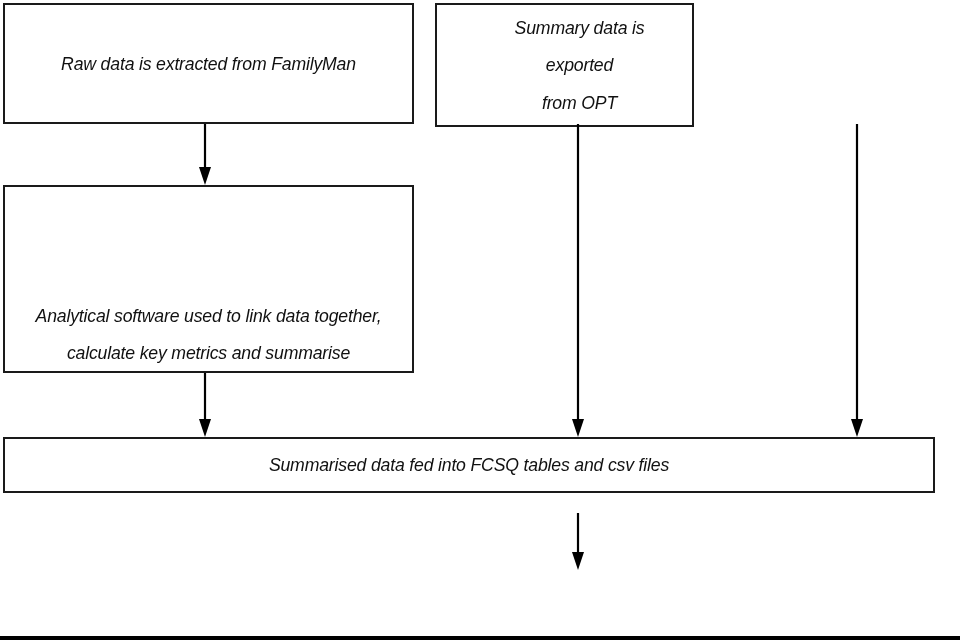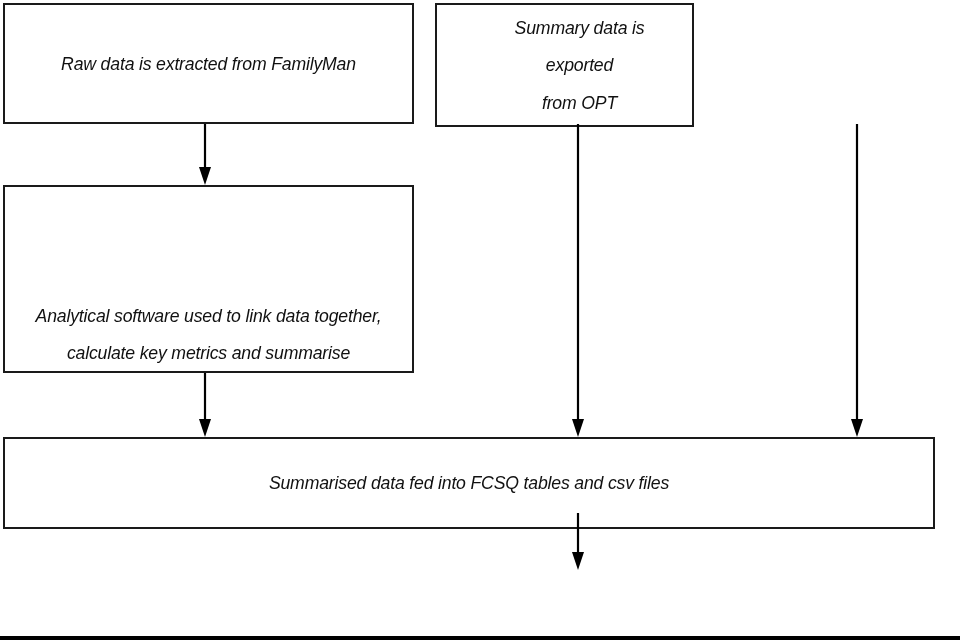--- a/index.html
+++ b/index.html
@@ -71,21 +71,21 @@
     <span class="node-label">Summary data is exported
 from OPT</span>
   </div>
 
 
   <div class="node" style="left:3px;top:185px;width:411px;height:188px;align-items:flex-end;">
     <span class="node-label">Analytical software used to link data together,
 calculate key metrics and summarise</span>
   </div>
 
-  <div class="node" style="left:3px;top:437px;width:932px;height:92px;">
+  <div class="node" style="left:3px;top:437px;width:932px;height:56px;">
     <span class="node-label tight">Summarised data fed into FCSQ tables and csv files</span>
   </div>
 
 
   <div class="connector" style="left:195px;top:124px;width:20px;height:62px;">
     <svg width="20" height="62" viewBox="0 0 20 62" aria-hidden="true">
       <line x1="10" y1="0" x2="10" y2="52" stroke="#000000" stroke-width="2.2"></line>
       <polygon points="10,61 4,43 16,43" fill="#000000"></polygon>
     </svg>
   </div>

